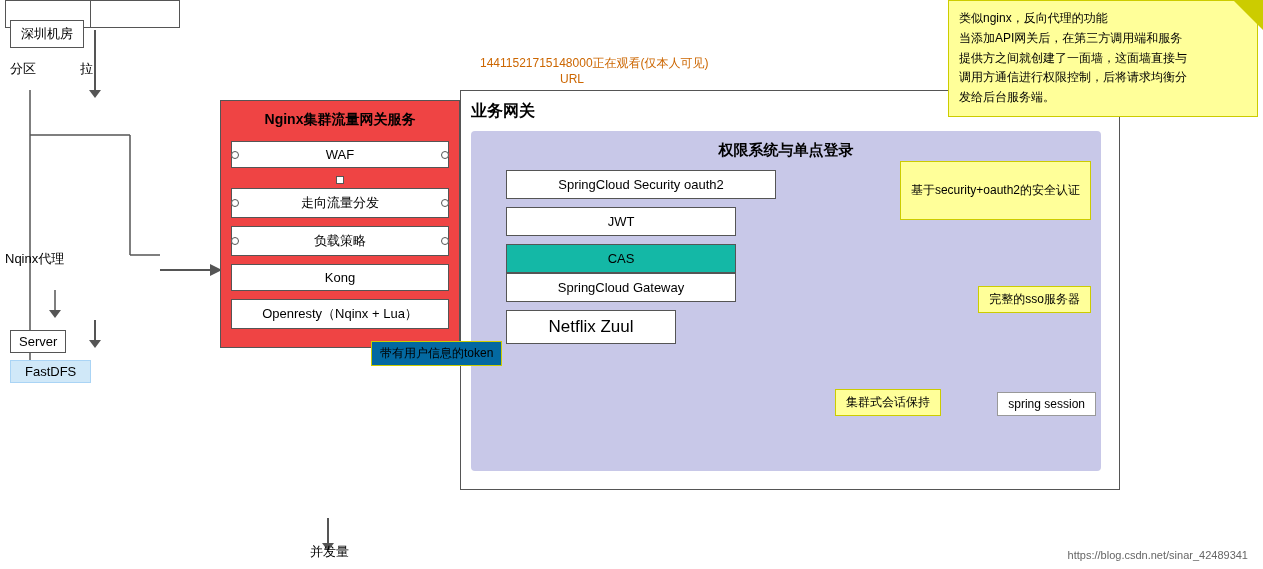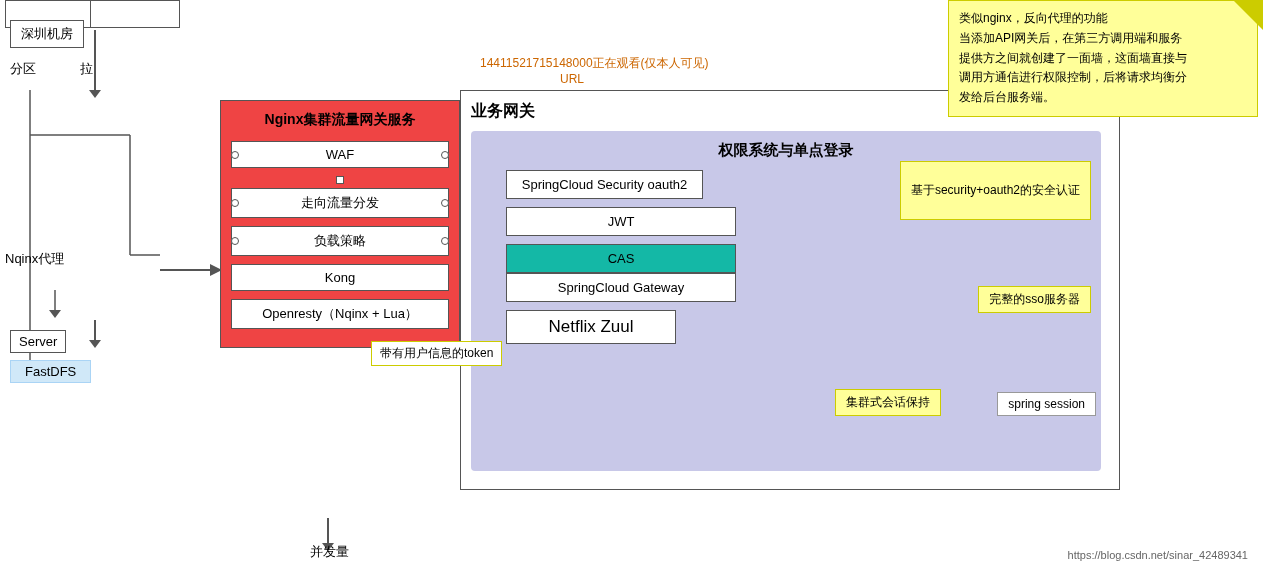--- a/index.html
+++ b/index.html
@@ -321,21 +321,21 @@
       <span style="margin-left:80px;">URL</span>
     </div>
 
     <div class="business-gateway-box">
       <div class="business-gateway-title">业务网关</div>
 
       <div class="auth-section">
         <div class="auth-title">权限系统与单点登录</div>
 
         <div style="position:relative;">
-          <div style="background:#fff;border:1px solid #555;text-align:center;padding:6px 0;font-size:13px;width:197px;margin-left:25px;margin-bottom:8px;">SpringCloud Security oauth2</div>
+          <div style="background:#fff;border:1px solid #555;text-align:center;padding:6px 0;font-size:13px;width:270px;margin-left:25px;margin-bottom:8px;">SpringCloud Security oauth2</div>
         </div>
 
         <div style="position:relative;">
           <div style="background:#fff;border:1px solid #555;text-align:center;padding:6px 0;font-size:13px;width:230px;margin-left:25px;margin-bottom:8px;">JWT</div>
         </div>
 
         <div style="position:relative;">
           <div style="background:#14b8a6;border:1px solid #555;text-align:center;padding:6px 0;font-size:13px;width:230px;margin-left:25px;">CAS</div>
         </div>
 
@@ -344,21 +344,21 @@
         </div>
 
         <div style="position:relative;">
           <div style="background:#fff;border:1px solid #555;text-align:center;padding:6px 0;font-size:17px;width:170px;margin-left:25px;">Netflix Zuul</div>
         </div>
 
         <div style="position:absolute;top:30px;right:10px;background:#ffff99;border:1px solid #cccc00;padding:20px 10px;font-size:12px;">基于security+oauth2的安全认证</div>
 
         <div style="position:absolute;top:155px;right:10px;background:#ffff99;border:1px solid #cccc00;padding:4px 10px;font-size:12px;">完整的sso服务器</div>
 
-        <div style="position:absolute;bottom:105px;left:-100px;background:#ffffff;border:1px solid #cccc00;padding:3px 8px;font-size:12px;">带有用户信息的token</div>
+        <div style="position:absolute;bottom:105px;left:-100px;background:#0369a1;border:1px solid #cccc00;padding:3px 8px;font-size:12px;">带有用户信息的token</div>
 
         <div style="position:absolute;bottom:55px;right:160px;background:#ffff99;border:1px solid #cccc00;padding:4px 10px;font-size:12px;">集群式会话保持</div>
 
         <div style="position:absolute;bottom:55px;right:5px;background:#fff;border:1px solid #999;padding:4px 10px;font-size:12px;">spring session</div>
 
       </div>
     </div>
 
     <div style="position:absolute;top:0;right:5px;width:310px;background:#ffff99;border:1px solid #cccc00;padding:8px 10px;font-size:12px;line-height:1.65;">
       <span>类似nginx，反向代理的功能<br>当添加API网关后，在第三方调用端和服务<br>提供方之间就创建了一面墙，这面墙直接与<br>调用方通信进行权限控制，后将请求均衡分<br>发给后台服务端。</span>

